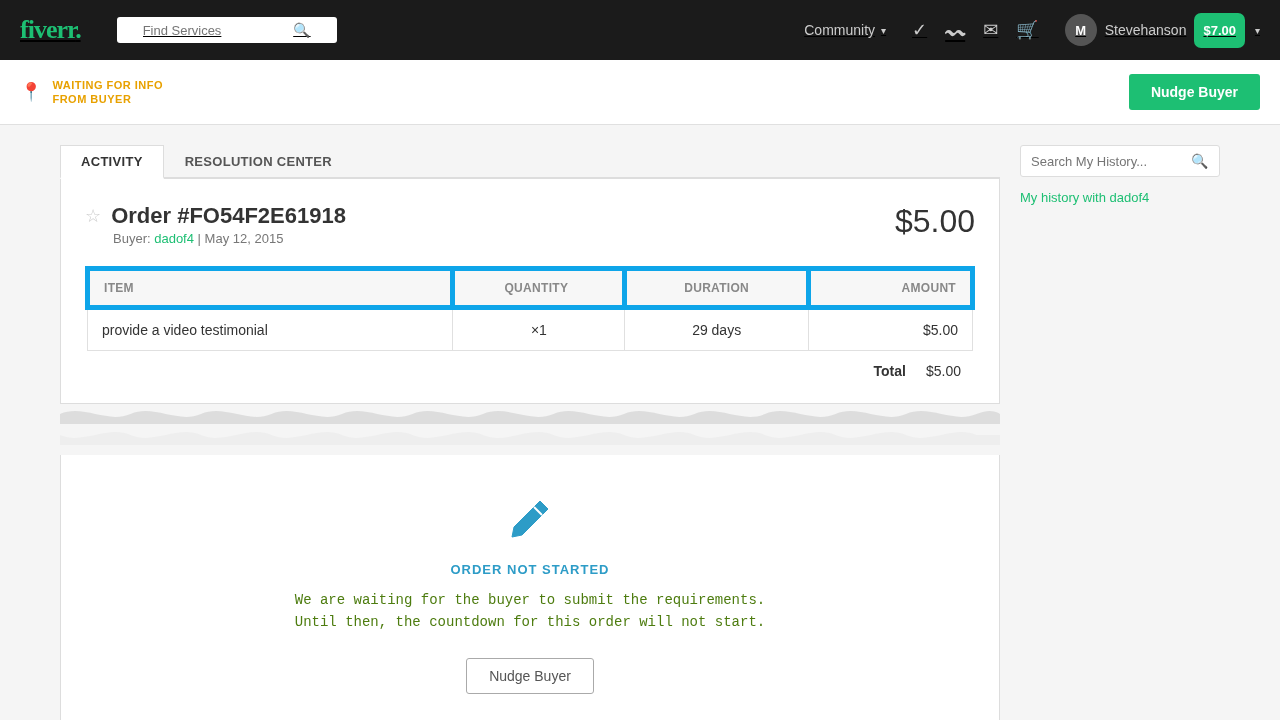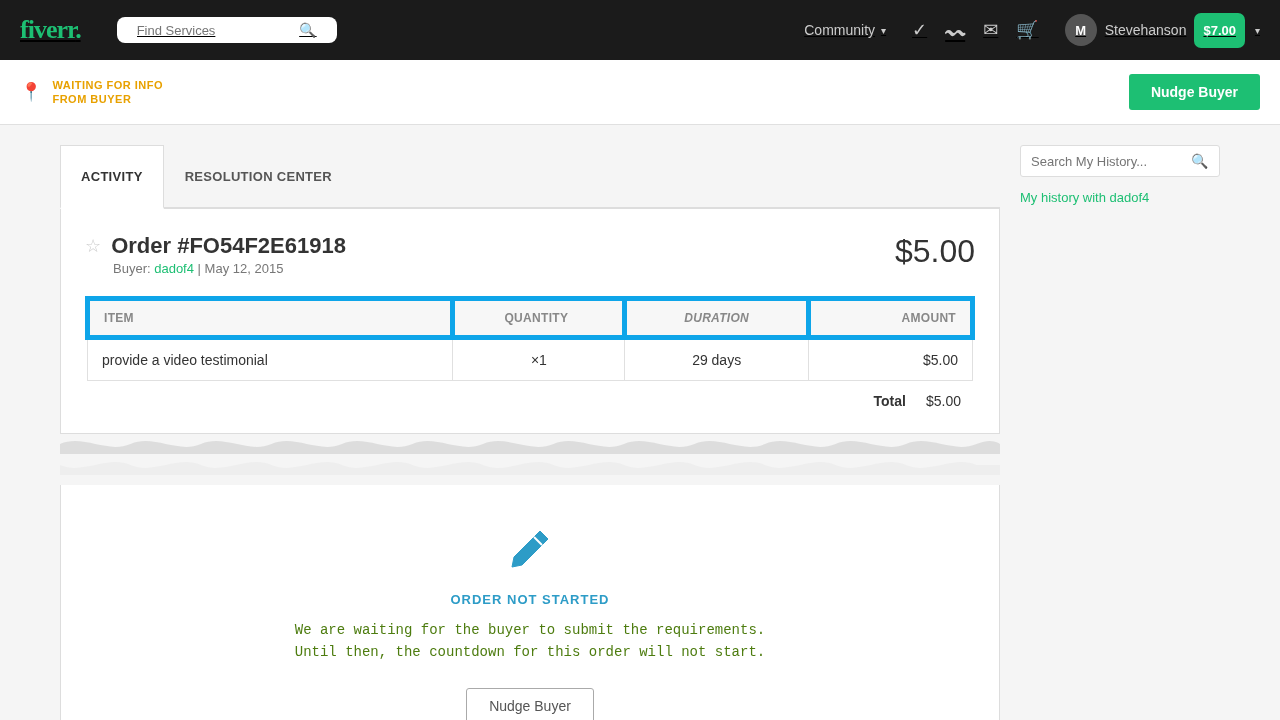--- a/index.html
+++ b/index.html
@@ -21,22 +21,22 @@
       font-weight: bold;
       font-family: Georgia, serif;
       letter-spacing: -1px;
       margin-right: 10px;
     }
     .navbar-logo span { color: #1dbf73; }
     .search-box {
       display: flex;
       align-items: flex-end;
       background: #fff;
-      border-radius: 8px;
-      padding: 5px 20px;
+      border-radius: 3px;
+      padding: 5px 26px;
       width: 220px;
       gap: 6px;
     }
     .search-box input {
       border: none;
       outline: none;
       font-size: 13px;
       width: 100%;
       color: #555;
     }
@@ -131,21 +131,21 @@
     
     .left-col { flex: 1; }
 
     
     .tabs {
       display: flex;
       border-bottom: 2px solid #ddd;
       margin-bottom: 0;
     }
     .tab {
-      padding: 23px 20px;
+      padding: 8px 20px;
       font-size: 13px;
       font-weight: bold;
       color: #555;
       cursor: pointer;
       border: 1px solid transparent;
       border-bottom: none;
       letter-spacing: 0.3px;
       background: #f5f5f5;
     }
     .tab.active {
@@ -339,21 +339,21 @@
           </div>
         </div>
         <div class="order-price">$5.00</div>
       </div>
 
       <table class="order-table">
         <thead>
           <tr>
             <th>ITEM</th>
             <th style="text-align:center;padding-left:9px;">QUANTITY</th>
-            <th style="text-align:center;font-style:italic;">DURATION</th>
+            <th style="text-align:center;">DURATION</th>
             <th style="text-align:right;">AMOUNT</th>
           </tr>
         </thead>
         <tbody>
           <tr>
             <td>provide a video testimonial</td>
             <td class="qty">×1</td>
             <td class="dur">29 days</td>
             <td>$5.00</td>
           </tr>

